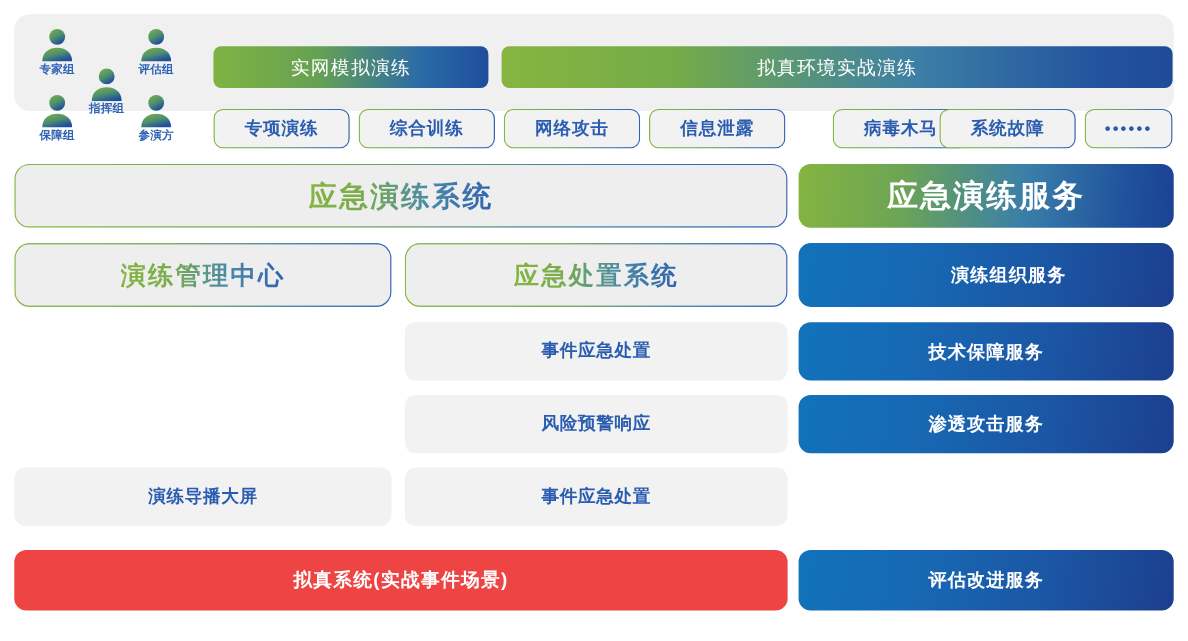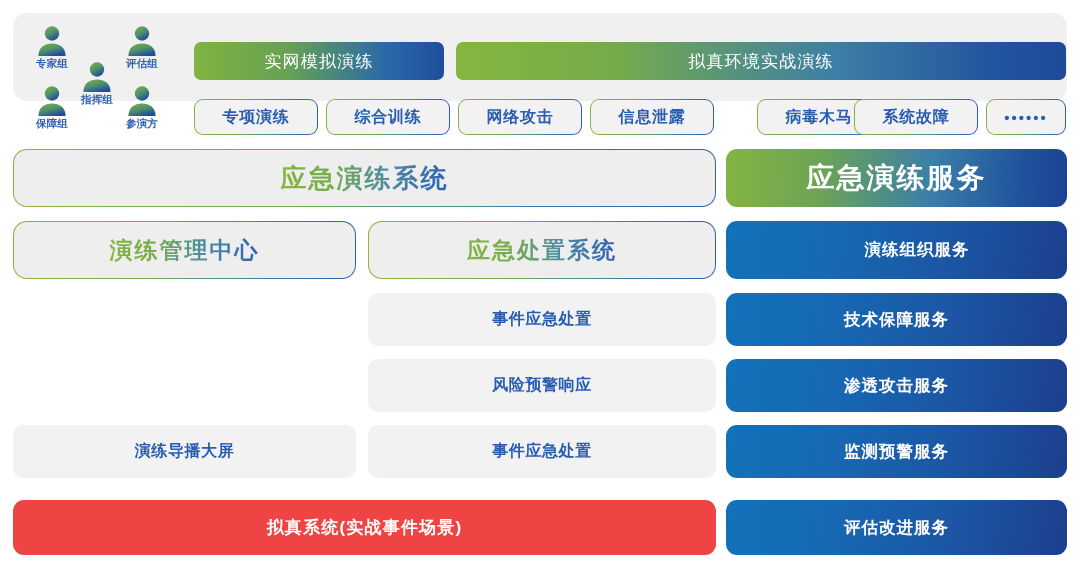--- a/index.html
+++ b/index.html
@@ -301,16 +301,15 @@
   <div class="cell gray" style="left:368px; top:359px; width:348px; height:53px;">风险预警响应</div>
   <div class="cell gray" style="left:368px; top:425px; width:348px; height:53px;">事件应急处置</div>
 
   <div class="cell green" style="left:13px; top:500px; width:703px; height:55px;">拟真系统(实战事件场景)</div>
 
   <div class="cell blue head" style="left:726px; top:149px; width:341px; height:58px;">应急演练服务</div>
 
   <div class="cell blue" style="left:726px; top:221px; width:341px; height:58px;padding-left:41px;">演练组织服务</div>
   <div class="cell blue" style="left:726px; top:293px; width:341px; height:53px;">技术保障服务</div>
   <div class="cell blue" style="left:726px; top:359px; width:341px; height:53px;">渗透攻击服务</div>
-  <div class="cell blue" style="left:726px; top:425px; width:341px; height:53px;">监测预警服务</div>
   <div class="cell blue" style="left:726px; top:500px; width:341px; height:55px;">评估改进服务</div>
 
 </div>
 
 </body></html>

